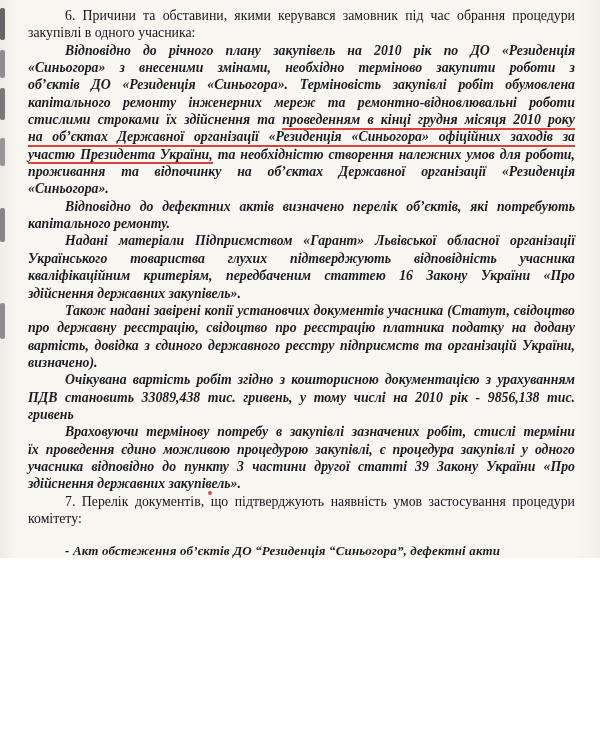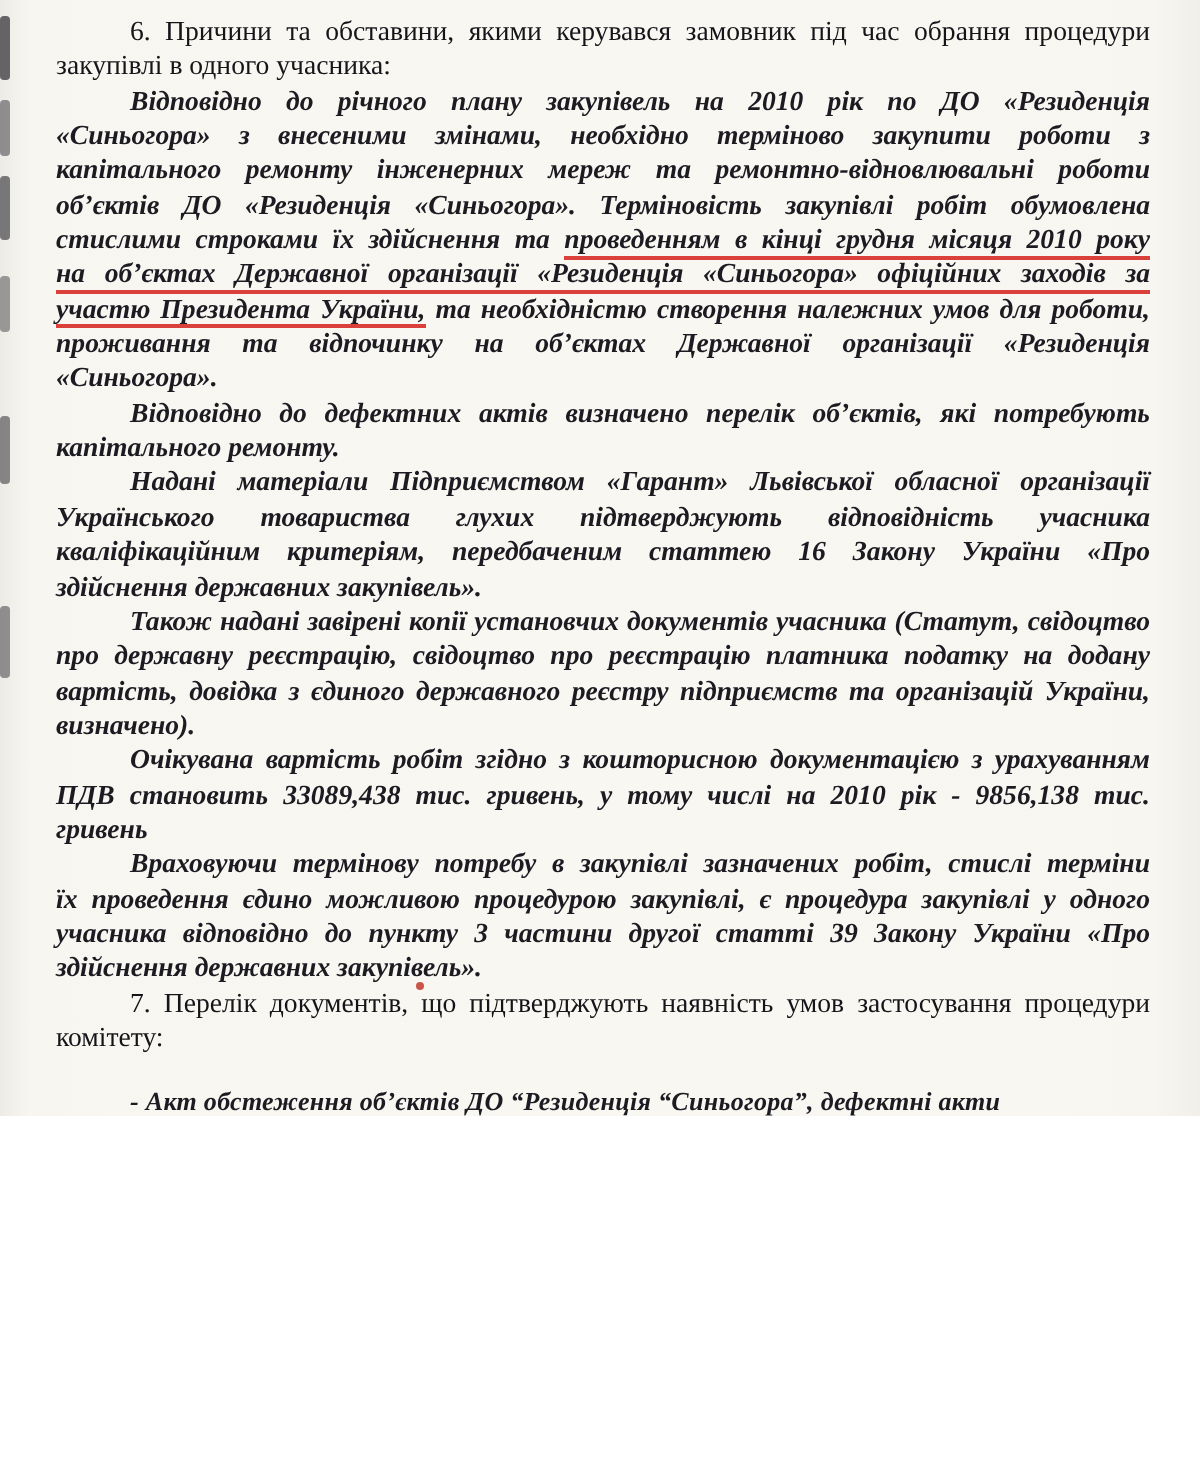--- a/index.html
+++ b/index.html
@@ -51,22 +51,22 @@
 
   <div class="doc">
     <div>
       <div class="ln rm ind">6. Причини та обставини, якими керувався замовник під час обрання процедури</div>
       <div class="ln rm pl">закупівлі в одного учасника:</div>
     </div>
 
     <div>
       <div class="ln ind">Відповідно до річного плану закупівель на 2010 рік по ДО «Резиденція</div>
       <div class="ln">«Синьогора» з внесеними змінами, необхідно терміново закупити роботи з</div>
+      <div class="ln">об’єктів ДО «Резиденція «Синьогора». Терміновість закупівлі робіт обумовлена</div>
       <div class="ln">капітального ремонту інженерних мереж та ремонтно-відновлювальні роботи</div>
-      <div class="ln">об’єктів ДО «Резиденція «Синьогора». Терміновість закупівлі робіт обумовлена</div>
       <div class="ln"><span>стислими строками їх здійснення та </span><span class="rl">проведенням в кінці грудня місяця 2010 року</span></div>
       <div class="ln"><span class="rl">на об’єктах Державної організації «Резиденція «Синьогора» офіційних заходів за</span></div>
       <div class="ln"><span class="rl">участю Президента України,</span><span> та необхідністю створення належних умов для роботи,</span></div>
       <div class="ln">проживання та відпочинку на об’єктах Державної організації «Резиденція</div>
       <div class="ln pl">«Синьогора».</div>
     </div>
 
     <div>
       <div class="ln ind">Відповідно до дефектних актів визначено перелік об’єктів, які потребують</div>
       <div class="ln pl">капітального ремонту.</div>

